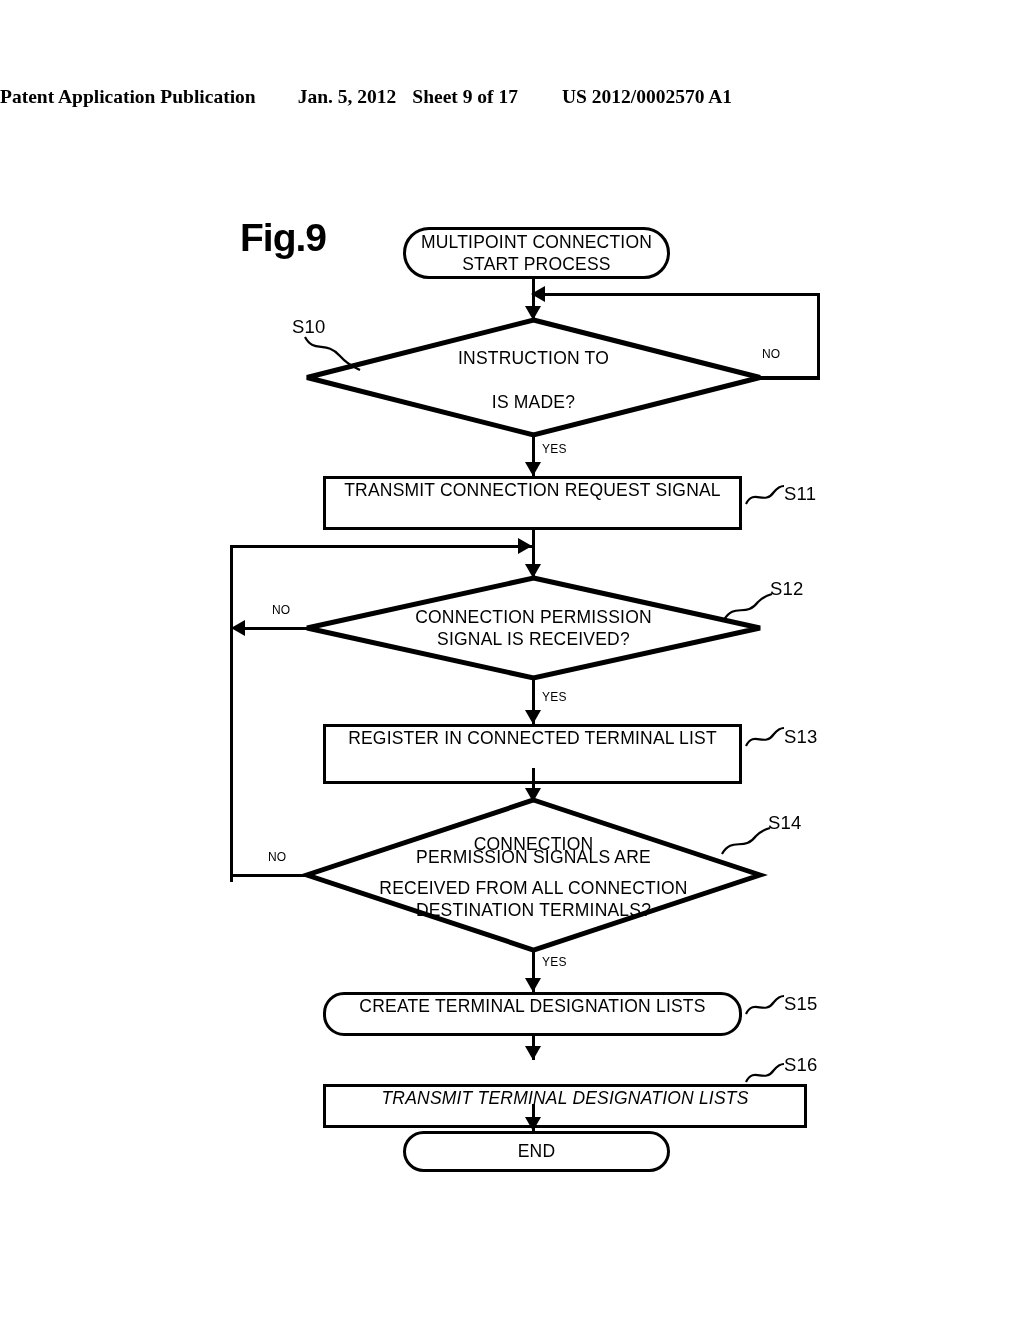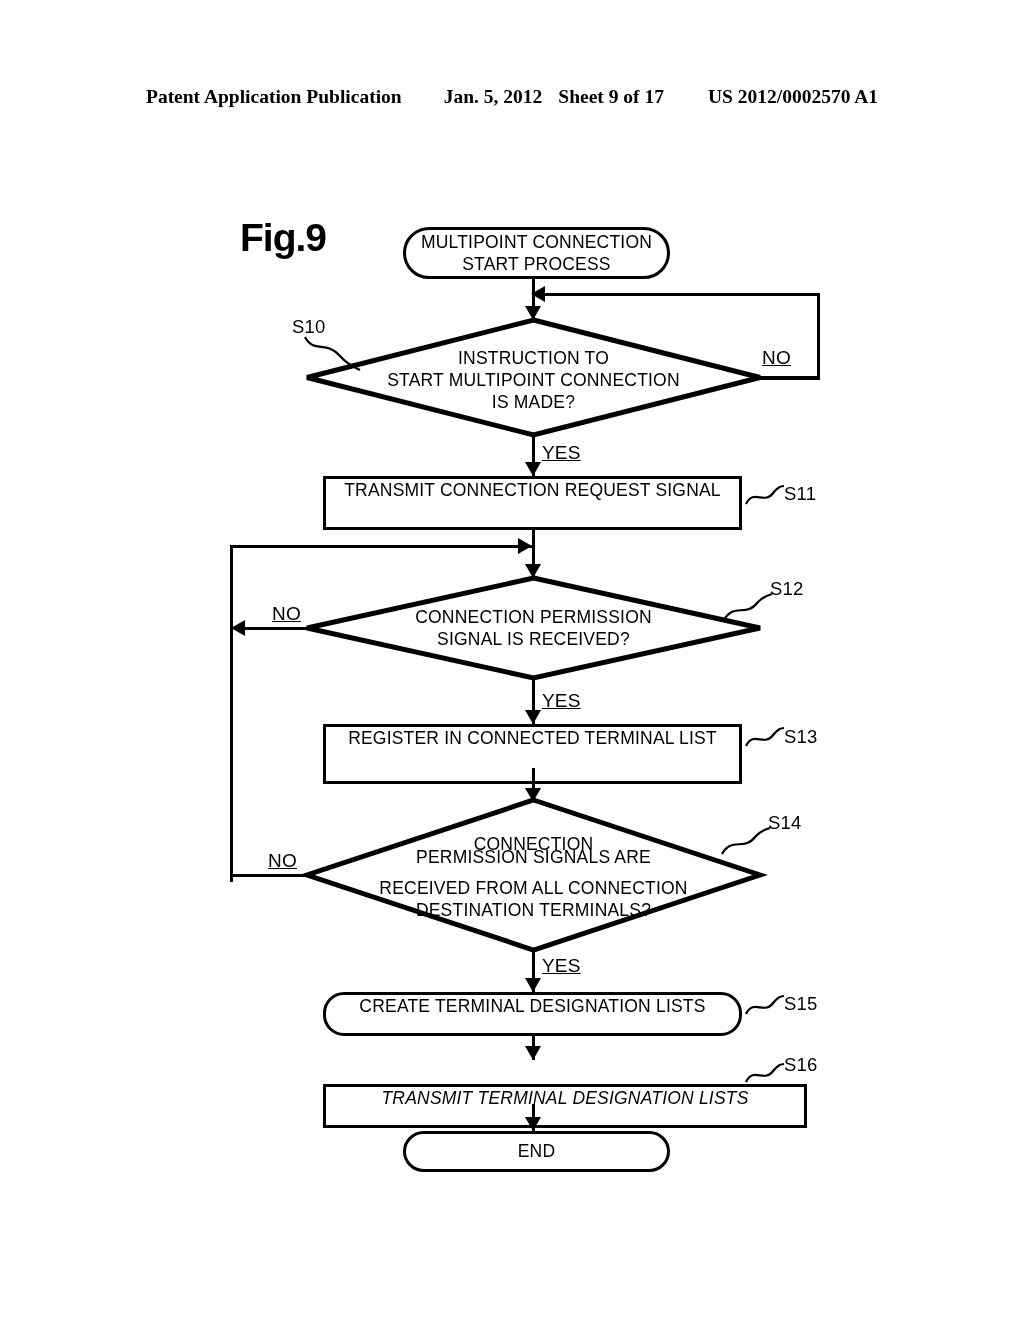--- a/index.html
+++ b/index.html
@@ -19,21 +19,20 @@
     background: #ffffff;
     overflow: hidden;
   }
 
   
   .pub-header {
     position: absolute;
     top: 86px;
     left: 0;
     width: 1024px;
-    text-align: center;
     font-family: "Liberation Serif", serif;
     font-weight: bold;
     font-size: 19.5px;
     letter-spacing: 0px;
     white-space: nowrap;
   }
   .pub-header span { display: inline-block; vertical-align: baseline; }
   .h-gap-a { width: 42px; }
   .h-gap-b { width: 16px; }
   .h-gap-c { width: 44px; }
@@ -128,24 +127,23 @@
     position: absolute;
     width: 0; height: 0;
     border-top: 8px solid transparent;
     border-bottom: 8px solid transparent;
     border-left: 14px solid #000;
   }
 
   
   .branch-label {
     position: absolute;
-    font-size: 19px;
-    letter-spacing: 0.2px;
-    white-space: nowrap;
-    text-decoration: underline;
+    font-size: 12px;
+    letter-spacing: 0.2px;
+    white-space: nowrap;
   }
   .step-label {
     position: absolute;
     font-size: 18.5px;
     letter-spacing: 0.2px;
     white-space: nowrap;
   }
   .leader { position: absolute; overflow: visible; }
 </style>
 </head>
@@ -167,21 +165,20 @@
   </div>
 
   <div class="vline" style="left:531.5px; top:279px; height:41px;"></div>
   <div class="arrow-down" style="left:525px; top:306px;"></div>
 
   <div class="decision" style="left:307px; top:320px; width:453px; height:115px;">
     <svg width="453" height="115" viewBox="0 0 453 115" aria-hidden="true">
       <polygon points="226.5,0 453,57.5 226.5,115 0,57.5" fill="#ffffff" stroke="#000000" stroke-width="5" stroke-linejoin="miter"></polygon>
     </svg>
     <div class="dtext" style="top:27px;">INSTRUCTION TO</div>
-    <div class="dtext" style="top:49px;">START MULTIPOINT CONNECTION</div>
     <div class="dtext" style="top:71px;">IS MADE?</div>
   </div>
 
   <div class="step-label" style="left:292px; top:316px;">S10</div>
   <svg class="leader" style="left:300px; top:334px;" width="80" height="40" aria-hidden="true">
     <path d="M5,3 C14,20 26,6 40,22 C48,31 54,33 60,36" fill="none" stroke="#000000" stroke-width="2.2"></path>
   </svg>
 
   <div class="hline" style="left:760px; top:376px; width:60px;"></div>
   <div class="vline" style="left:816.5px; top:293px; height:86px;"></div>

